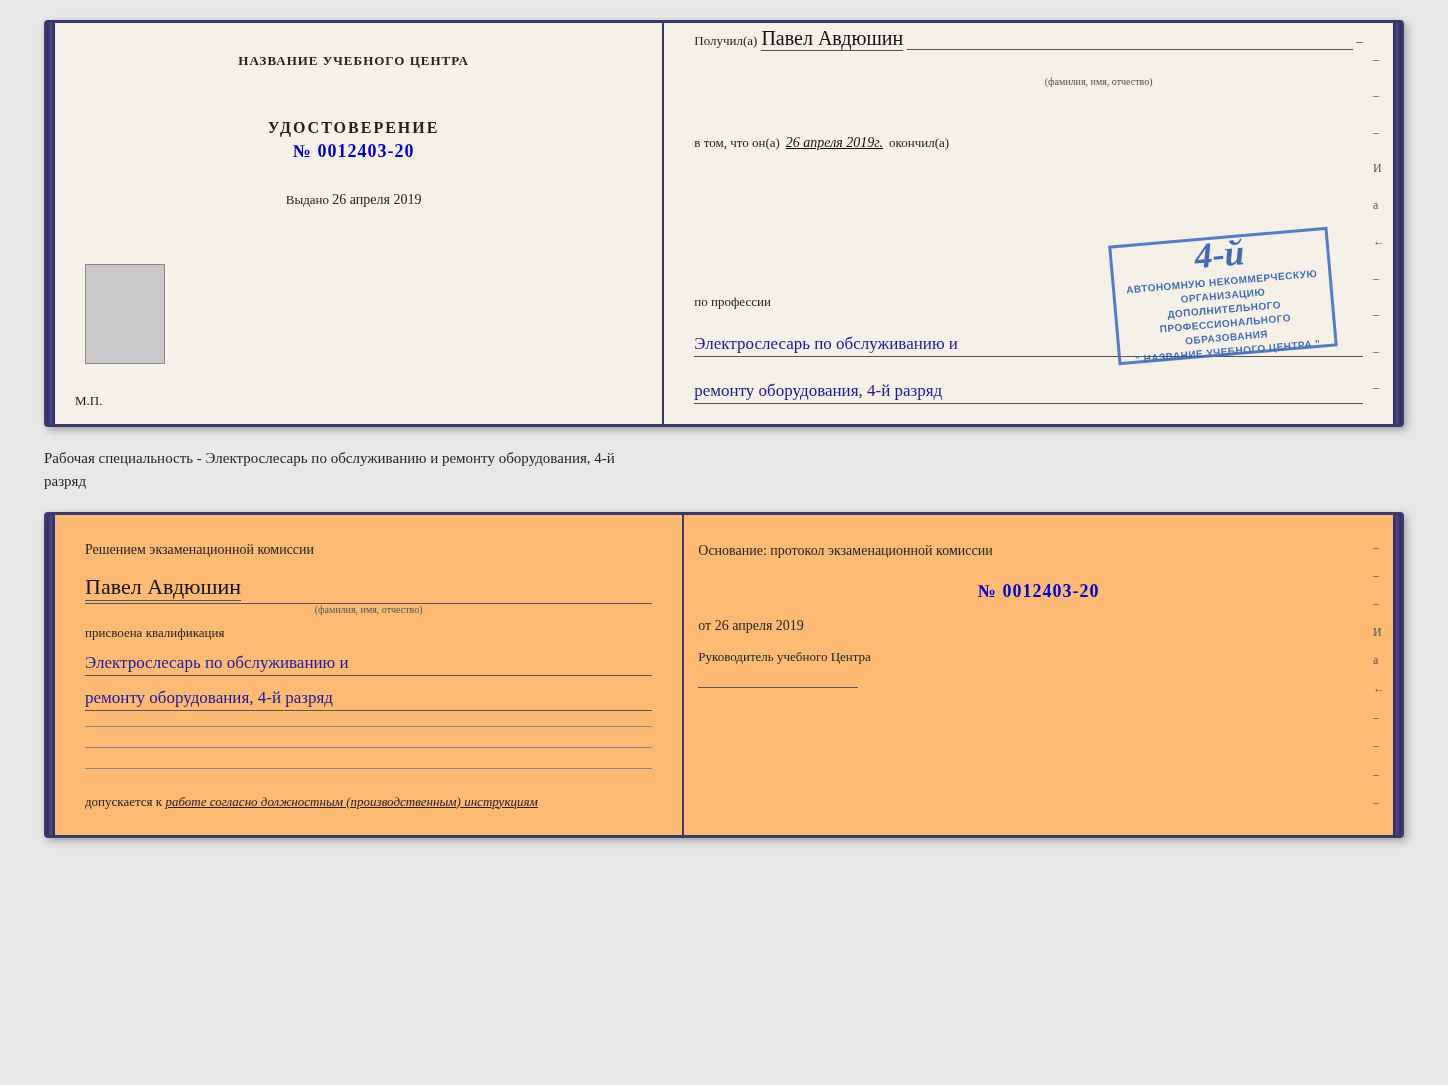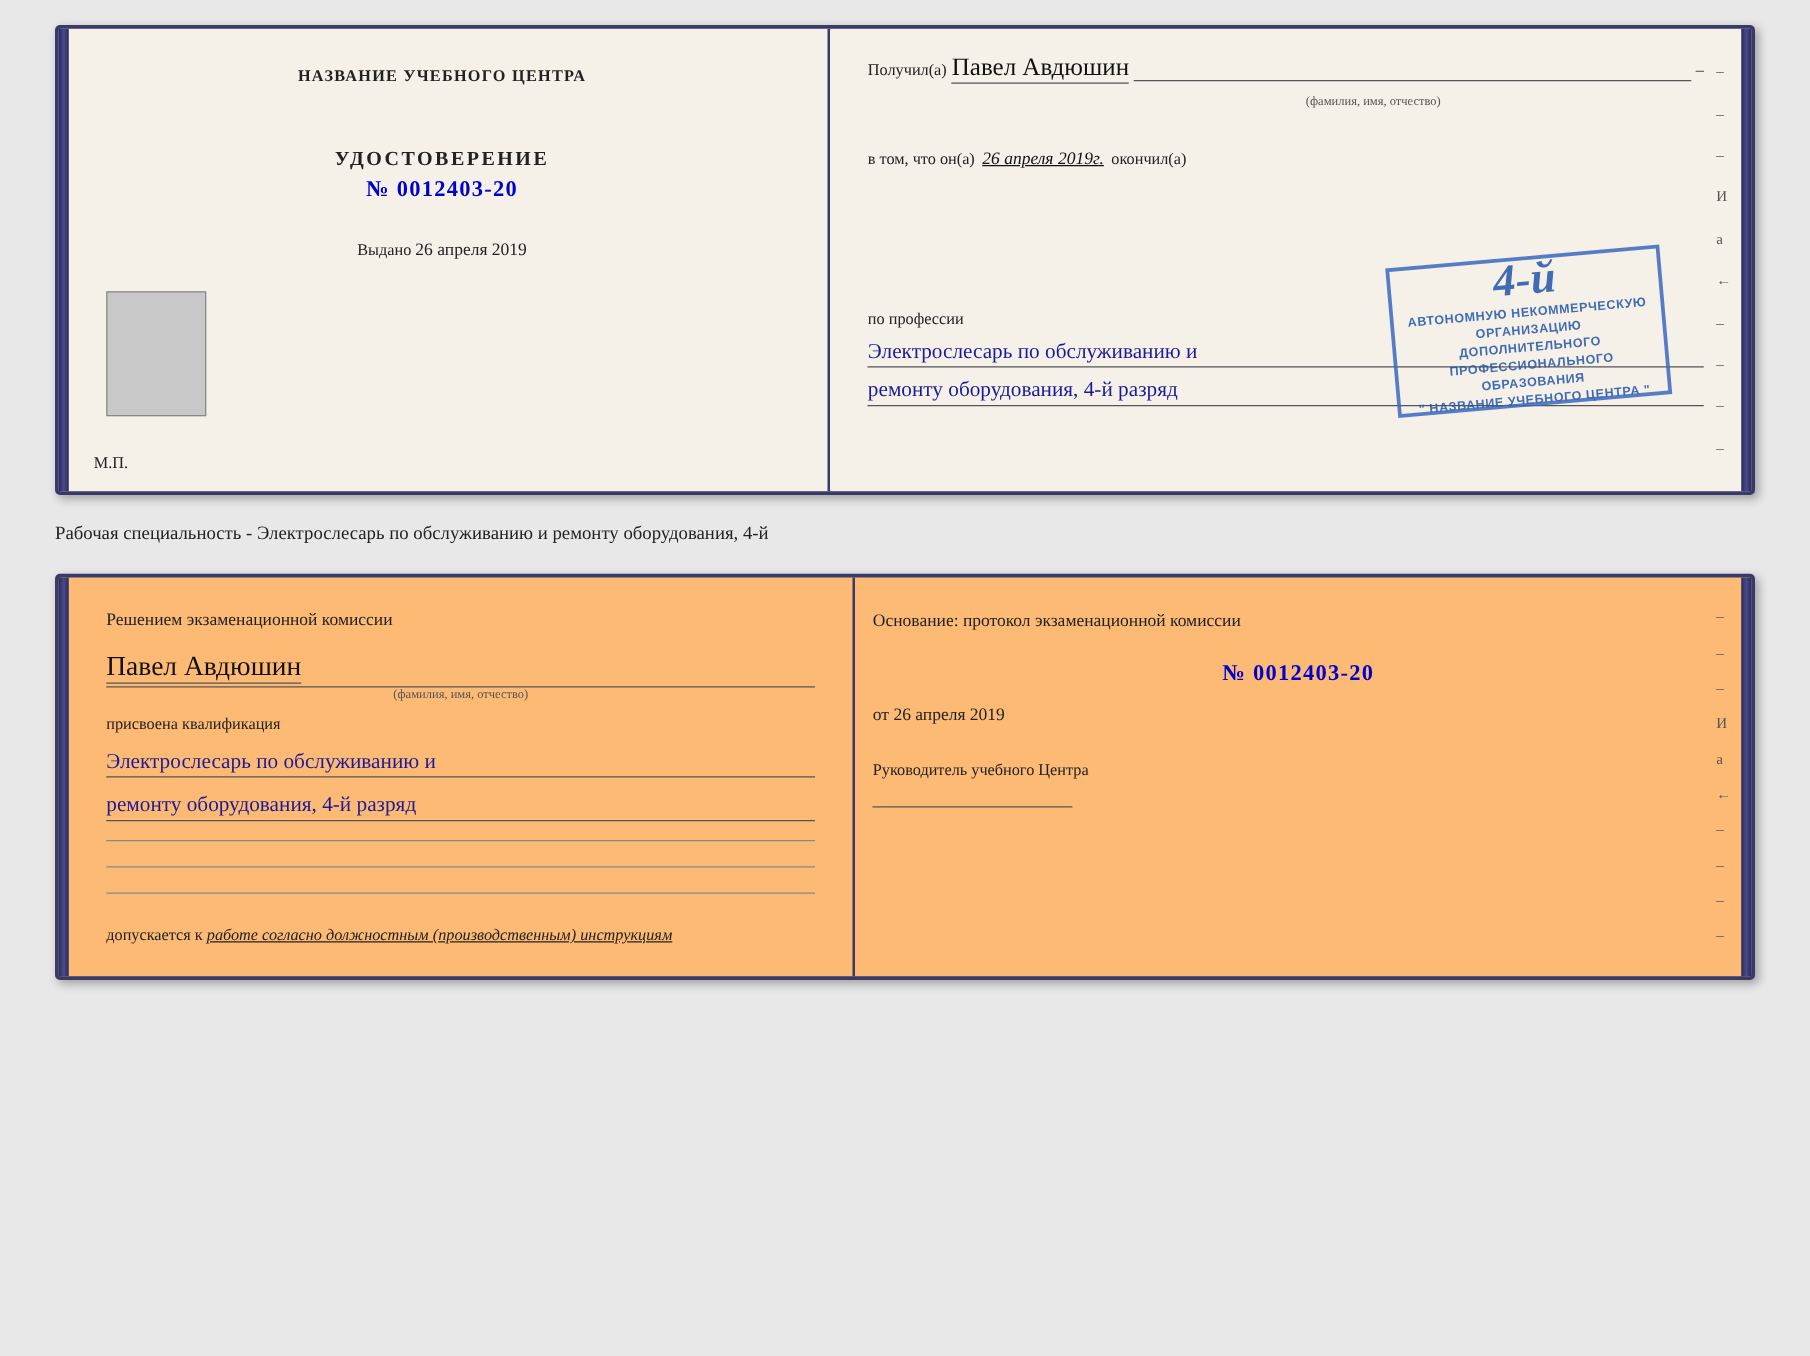--- a/index.html
+++ b/index.html
@@ -43,24 +43,24 @@
       border-right: 2px solid #3a3a6a;
       display: flex;
       flex-direction: column;
       align-items: center;
       min-height: 370px;
       position: relative;
     }
 
     .right-page {
       flex: 1.2;
-      padding: 20px 30px 20px 30px;
-      display: flex;
-      flex-direction: column;
-      gap: 4px;
+      padding: 4px 30px 20px 30px;
+      display: flex;
+      flex-direction: column;
+      gap: 20px;
       position: relative;
     }
 
     .page-title {
       font-size: 13px;
       font-weight: bold;
       text-align: center;
       letter-spacing: 1px;
       margin-bottom: 20px;
       color: #222;
@@ -412,20 +412,21 @@
         <span class="dash-item">–</span>
       </div>
     </div>
 
     <div class="book-spine"></div>
   </div>
 </div>
 
 <div class="bottom-text">
   <div>Рабочая специальность - Электрослесарь по обслуживанию и ремонту оборудования, 4-й</div>
+  <div>разряд</div>
 </div>
 
 <div class="document-section">
   <div class="bottom-book">
     <div class="book-spine"></div>
 
     <div class="bottom-left-page">
       <div class="section-title">Решением экзаменационной комиссии</div>
 
       <div style="margin-top: 4px;">
@@ -453,21 +454,21 @@
       <div class="basis-title">Основание: протокол экзаменационной комиссии</div>
 
       <div class="basis-number">№  0012403-20</div>
 
       <div class="basis-date">
         <span>от</span>
         <span>26 апреля 2019</span>
       </div>
 
 
-      <div style="margin-top: 13px;">
+      <div style="margin-top: 1px;">
         <div class="sig-title">Руководитель учебного Центра</div>
         <div class="sig-line"></div>
       </div>
 
       <div class="right-side-lines">
         <span class="dash-item">–</span>
         <span class="dash-item">–</span>
         <span class="dash-item">–</span>
         <span class="dash-item">И</span>
         <span class="dash-item">а</span>

